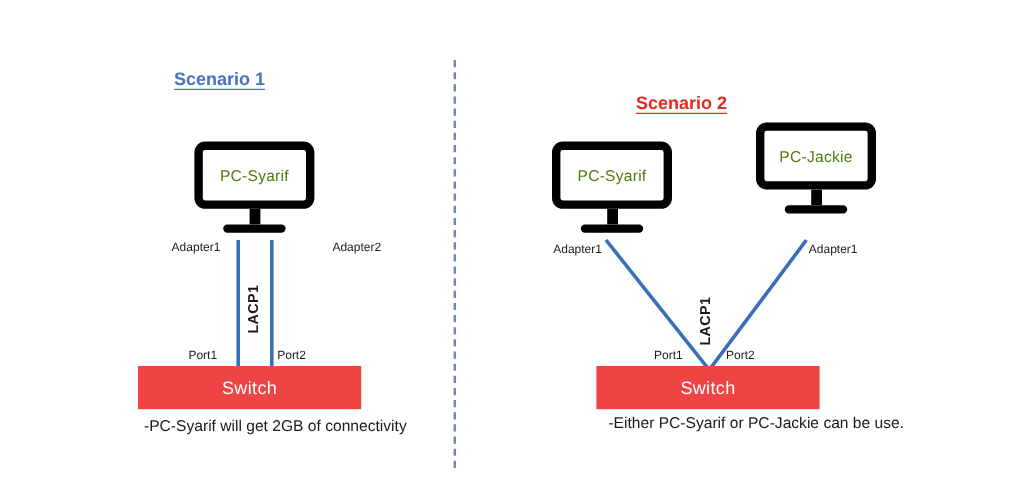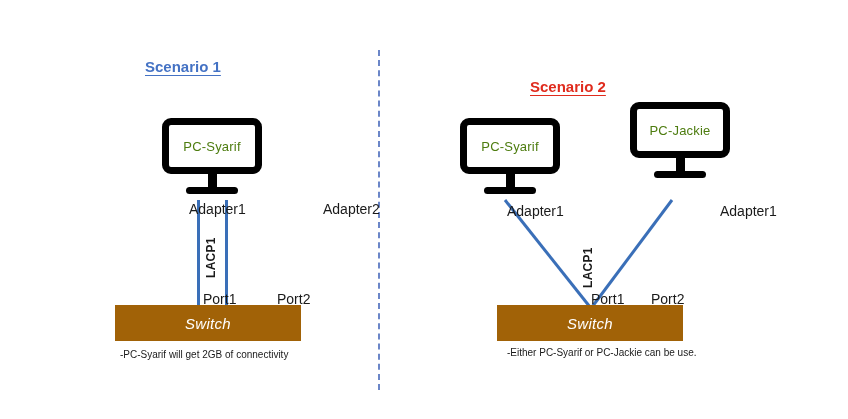--- a/index.html
+++ b/index.html
@@ -107,24 +107,23 @@
     position: absolute;
     left: 0; top: 0;
     width: 848px;
     height: 419px;
     pointer-events: none;
   }
 
   
   .lbl {
     position: absolute;
-    font-size: 14px;
+    font-size: 10px;
     color: #1a1a1a;
     white-space: nowrap;
-    margin-left: 46px;
   }
   #lbl-s1-adapter1 { left: 143px; top: 201px; }
   #lbl-s1-adapter2 { left: 229px; top: 201px; padding-left: 48px; }
   #lbl-s1-port1    { left: 157px; top: 291px; }
   #lbl-s1-port2    { left: 231px; top: 291px; }
 
   #lbl-s2-adapter1-left  { left: 461px; top: 203px; }
   #lbl-s2-adapter1-right { left: 674px; top: 203px; }
   #lbl-s2-port1 { left: 545px; top: 291px; }
   #lbl-s2-port2 { left: 605px; top: 291px; }
@@ -139,38 +138,37 @@
     transform-origin: left top;
     white-space: nowrap;
     letter-spacing: 0.3px;
   }
   #lacp-s1 { left: 204px; top: 278px; }
   #lacp-s2 { left: 581px; top: 288px; }
 
   
   .switch-box {
     position: absolute;
-    background: #a16207;
+    background: #ef4444;
     display: flex;
     align-items: center;
     justify-content: center;
-    font-style: italic;
   }
   .switch-box span {
     color: #ffffff;
     font-size: 15px;
     letter-spacing: 0.3px;
   }
   #switch-s1 { left: 115px; top: 305px; width: 186px; height: 36px; }
   #switch-s2 { left: 497px; top: 305px; width: 186px; height: 36px; }
 
   
   .caption {
     position: absolute;
-    font-size: 10px;
+    font-size: 13px;
     color: #1a1a1a;
     white-space: nowrap;
     line-height: 13px;
   }
   #cap-s1 { left: 120px; top: 348px; }
   #cap-s2 { left: 507px; top: 346px; }
 </style>
 </head>
 <body>
 

